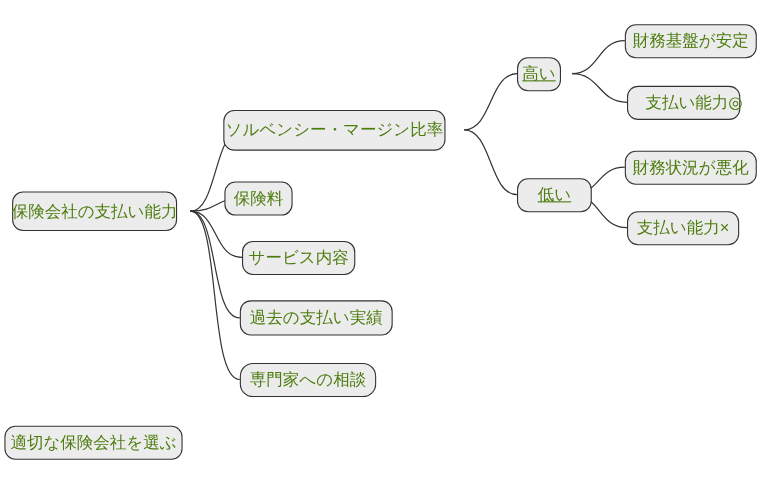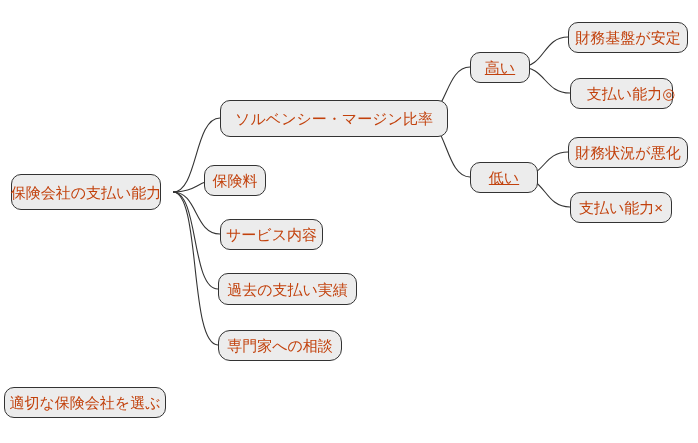--- a/index.html
+++ b/index.html
@@ -32,21 +32,21 @@
     position: absolute;
     box-sizing: border-box;
     background: var(--node-fill, #ececec);
     border: 1.5px solid var(--node-border, #333333);
     border-radius: 10px;
     display: flex;
     align-items: center;
     justify-content: center;
     white-space: nowrap;
     font-size: 15px;
-    color: #c2410c;
+    color: #4d7c0f;
     z-index: 1;
     line-height: 1;
   }
 </style>
 </head>
 <body>
 
 <div class="stage" style="--bg: #ffffff; --node-fill: #ececec; --node-border: #333333; --edge-color: #333333;">
 
   <svg class="edges" viewBox="0 0 698 443" xmlns="http://www.w3.org/2000/svg">
@@ -57,26 +57,26 @@
     <path d="M173 192 C201 192 189 345 218 345"></path>
     <path d="M422 118 C447 118 445 67 470 67"></path>
     <path d="M422 118 C447 118 445 177 470 177"></path>
     <path d="M520 67 C545 67 543 37 568 37"></path>
     <path d="M520 67 C546 67 544 93 570 93"></path>
     <path d="M520 177 C545 177 543 152 568 152"></path>
     <path d="M520 177 C546 177 544 207 570 207"></path>
   </svg>
 
   <div class="node" style="left:11px;  top:174px; width:150px; height:36px;">保険会社の支払い能力</div>
-  <div class="node" style="left:220px; top:100px; width:228px; height:37px;">ソルベンシー・マージン比率</div>
+  <div class="node" style="left:203px; top:100px; width:202px; height:37px;">ソルベンシー・マージン比率</div>
   <div class="node" style="left:204px; top:165px; width:62px;  height:31px;">保険料</div>
   <div class="node" style="left:220px; top:219px; width:103px; height:31px;">サービス内容</div>
   <div class="node" style="left:218px; top:273px; width:139px; height:32px;">過去の支払い実績</div>
   <div class="node" style="left:218px; top:330px; width:124px; height:31px;border-radius:12px;">専門家への相談</div>
-  <div class="node" style="left:470px; top:52px;  width:60px;  height:31px;text-decoration:underline;">高い</div>
+  <div class="node" style="left:470px; top:52px;  width:40px;  height:31px;text-decoration:underline;">高い</div>
   <div class="node" style="left:470px; top:162px; width:68px;  height:31px;text-decoration:underline;">低い</div>
   <div class="node" style="left:568px; top:22px;  width:120px; height:31px;">財務基盤が安定</div>
   <div class="node" style="left:570px; top:78px;  width:103px; height:31px;padding-left:19px;">支払い能力◎</div>
   <div class="node" style="left:570px; top:192px; width:102px; height:31px;">支払い能力×</div>
   <div class="node" style="left:568px; top:137px; width:120px; height:31px;">財務状況が悪化</div>
   <div class="node" style="left:4px;   top:387px; width:162px; height:31px;">適切な保険会社を選ぶ</div>
 
 </div>
 
 </body></html>

